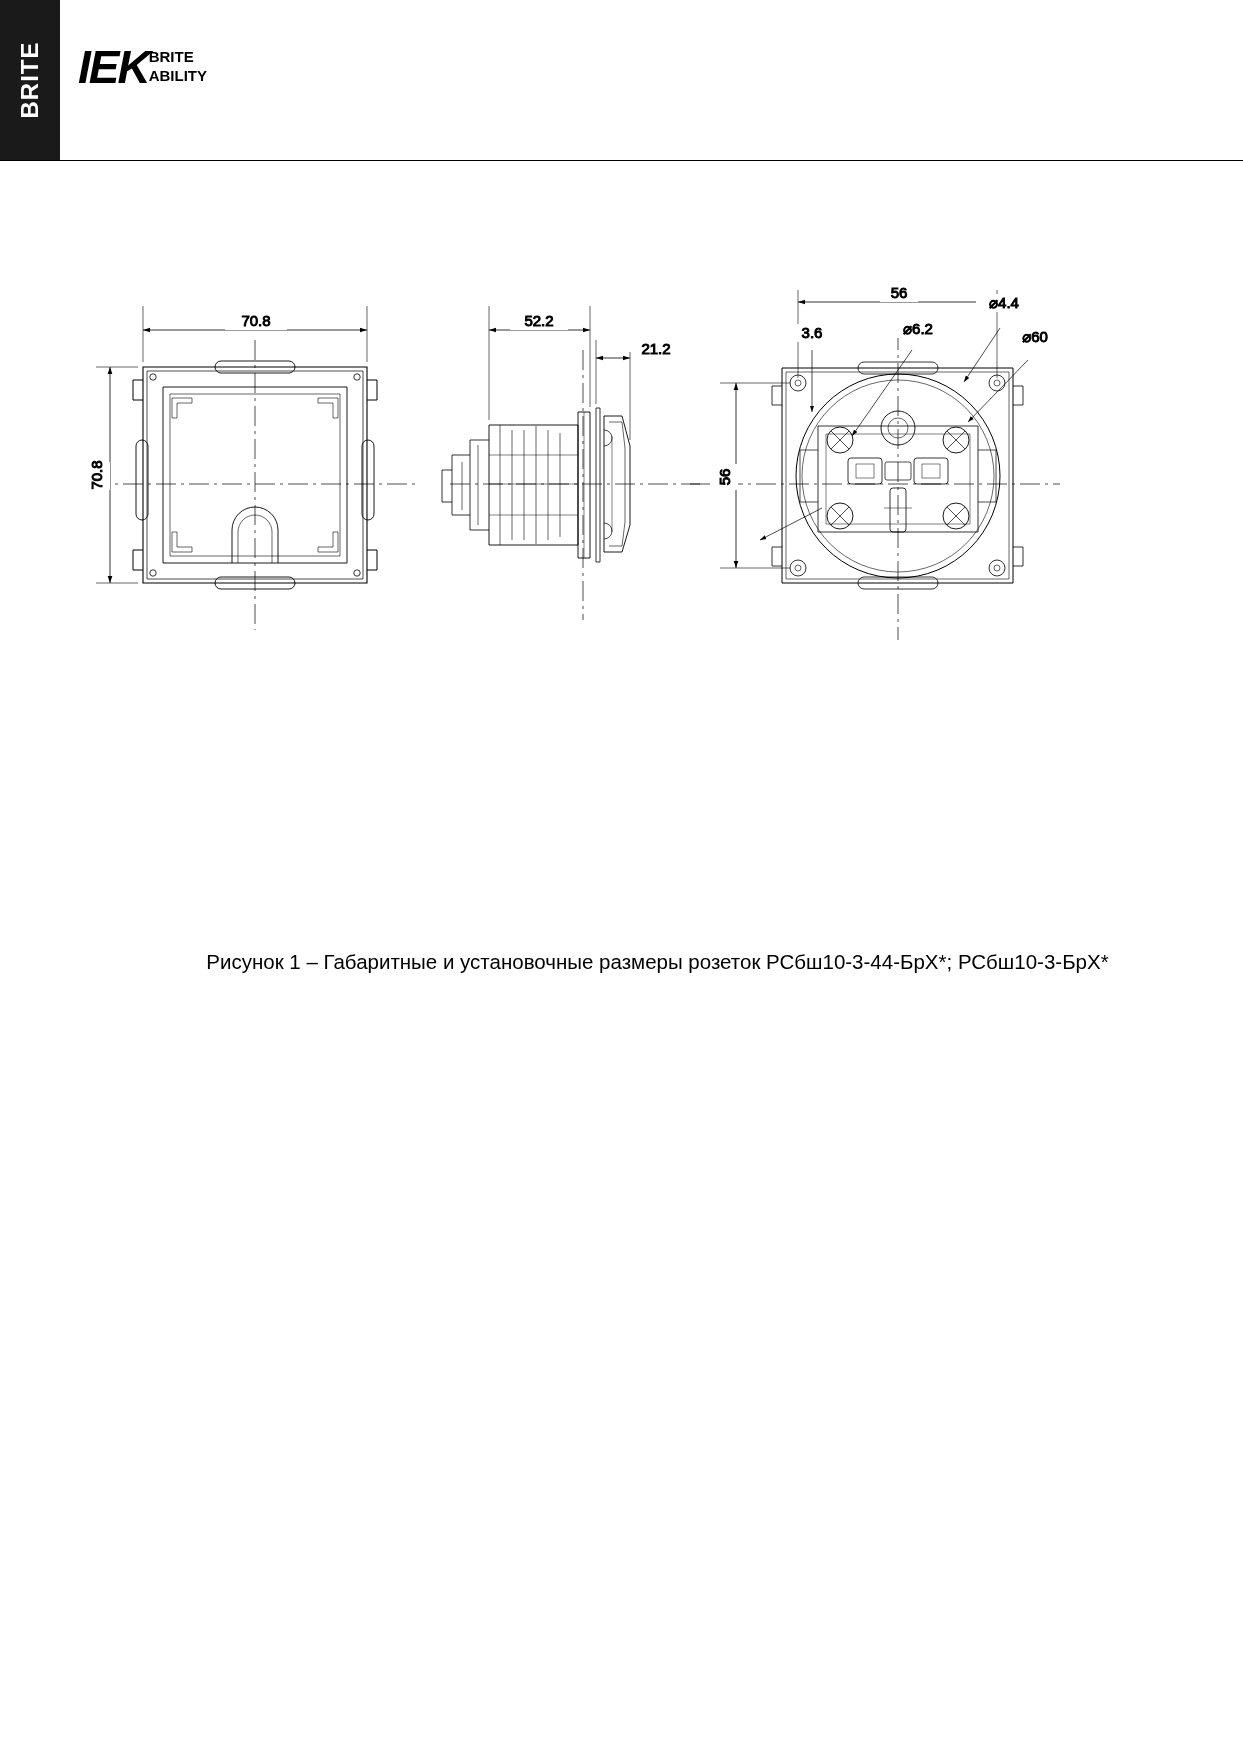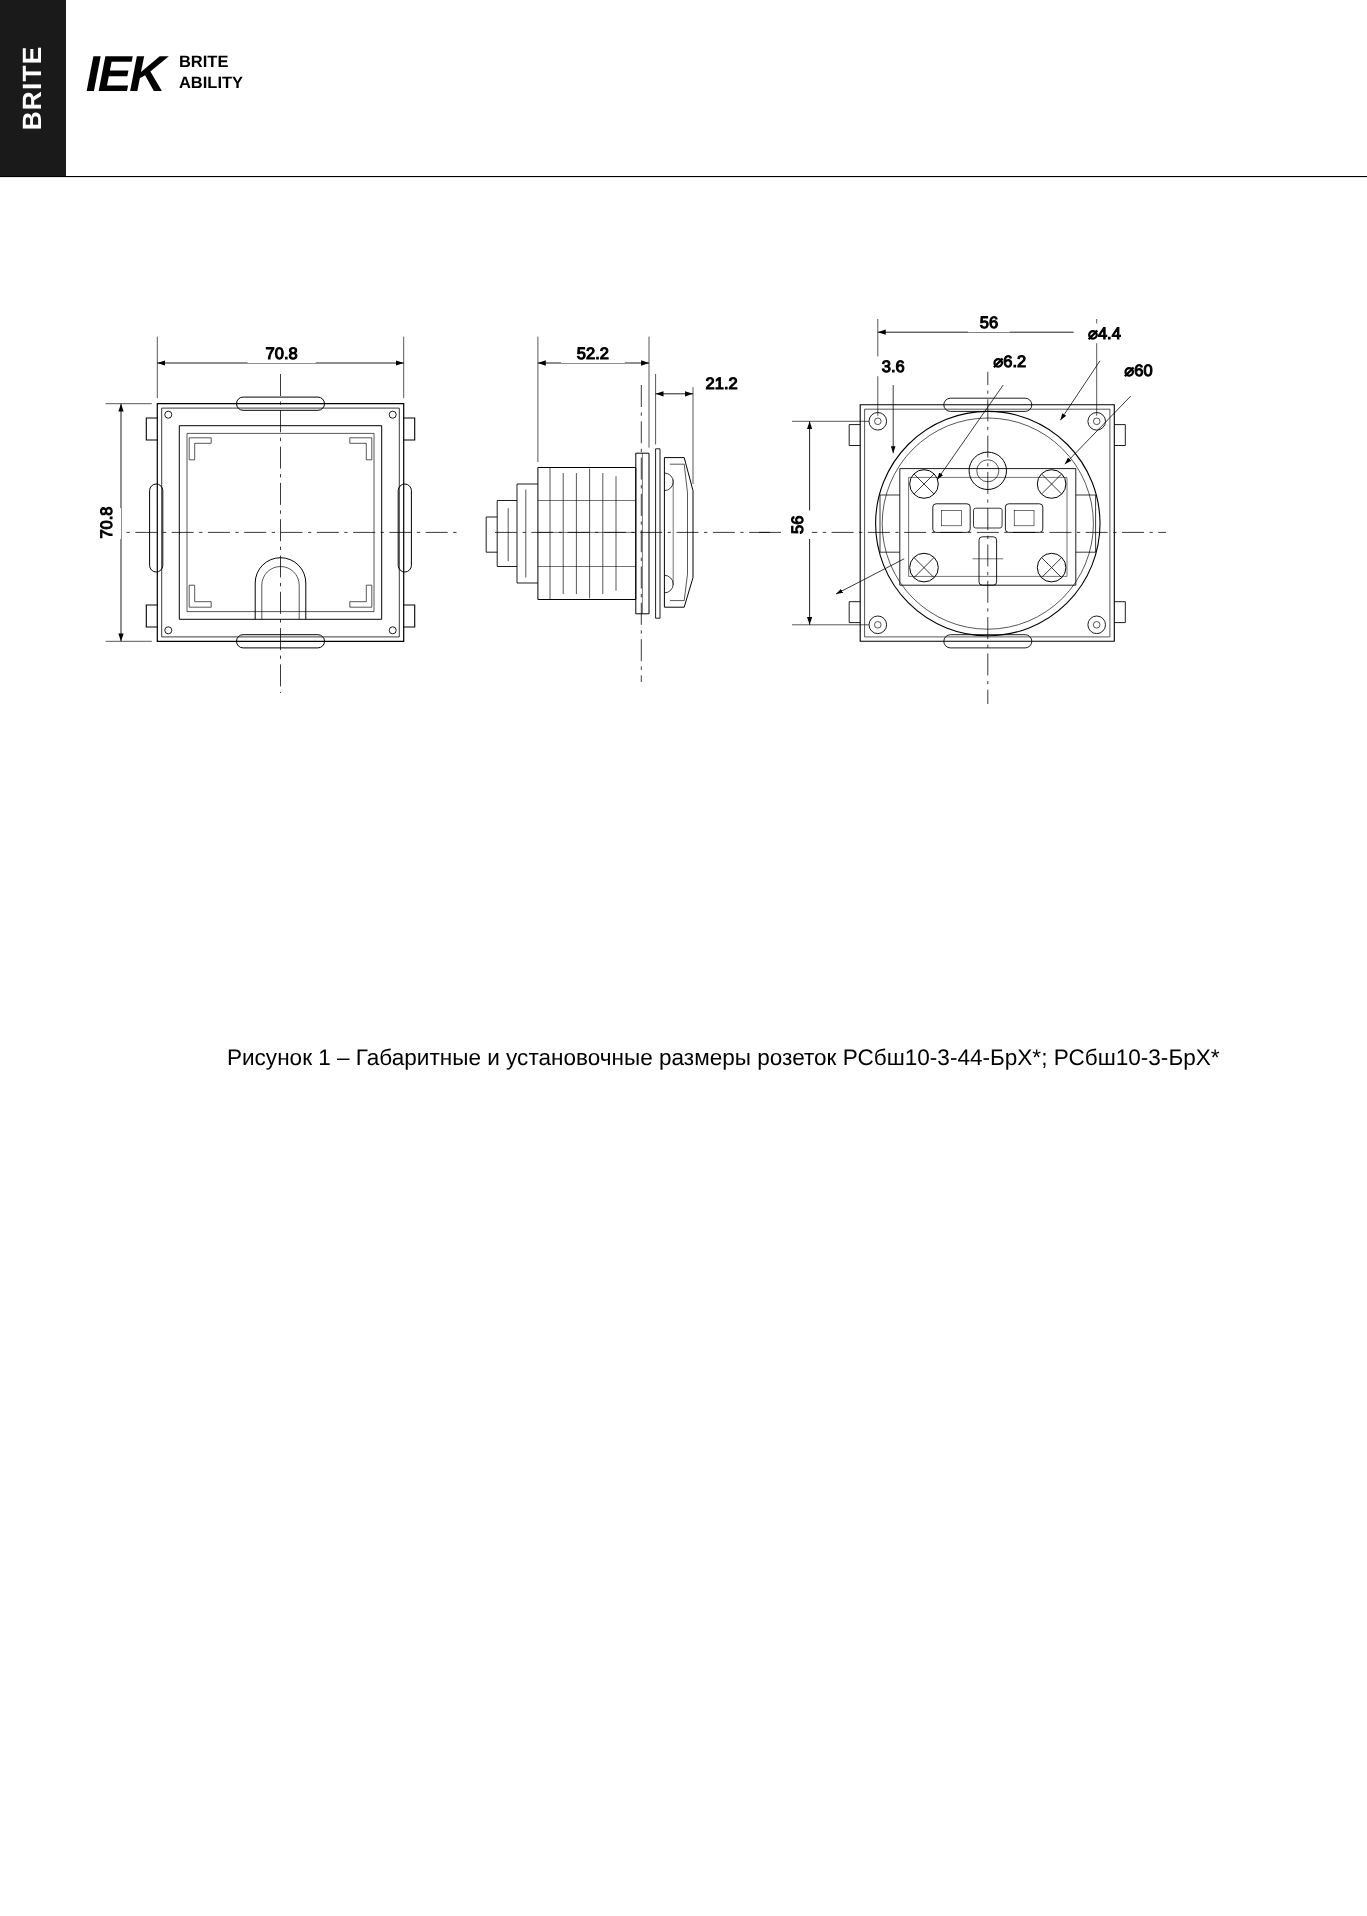--- a/index.html
+++ b/index.html
@@ -38,21 +38,20 @@
     font-family: "Liberation Sans", sans-serif;
   }
 
   
   .logo-block {
     position: absolute;
     left: 78px;
     top: 44px;
     display: flex;
     align-items: center;
-    gap: 14px;
   }
   .logo-mark {
     font-size: 46px;
     font-weight: bold;
     font-style: italic;
     letter-spacing: -2px;
     line-height: 1;
     font-family: "Liberation Sans", sans-serif;
     color: #000;
   }

